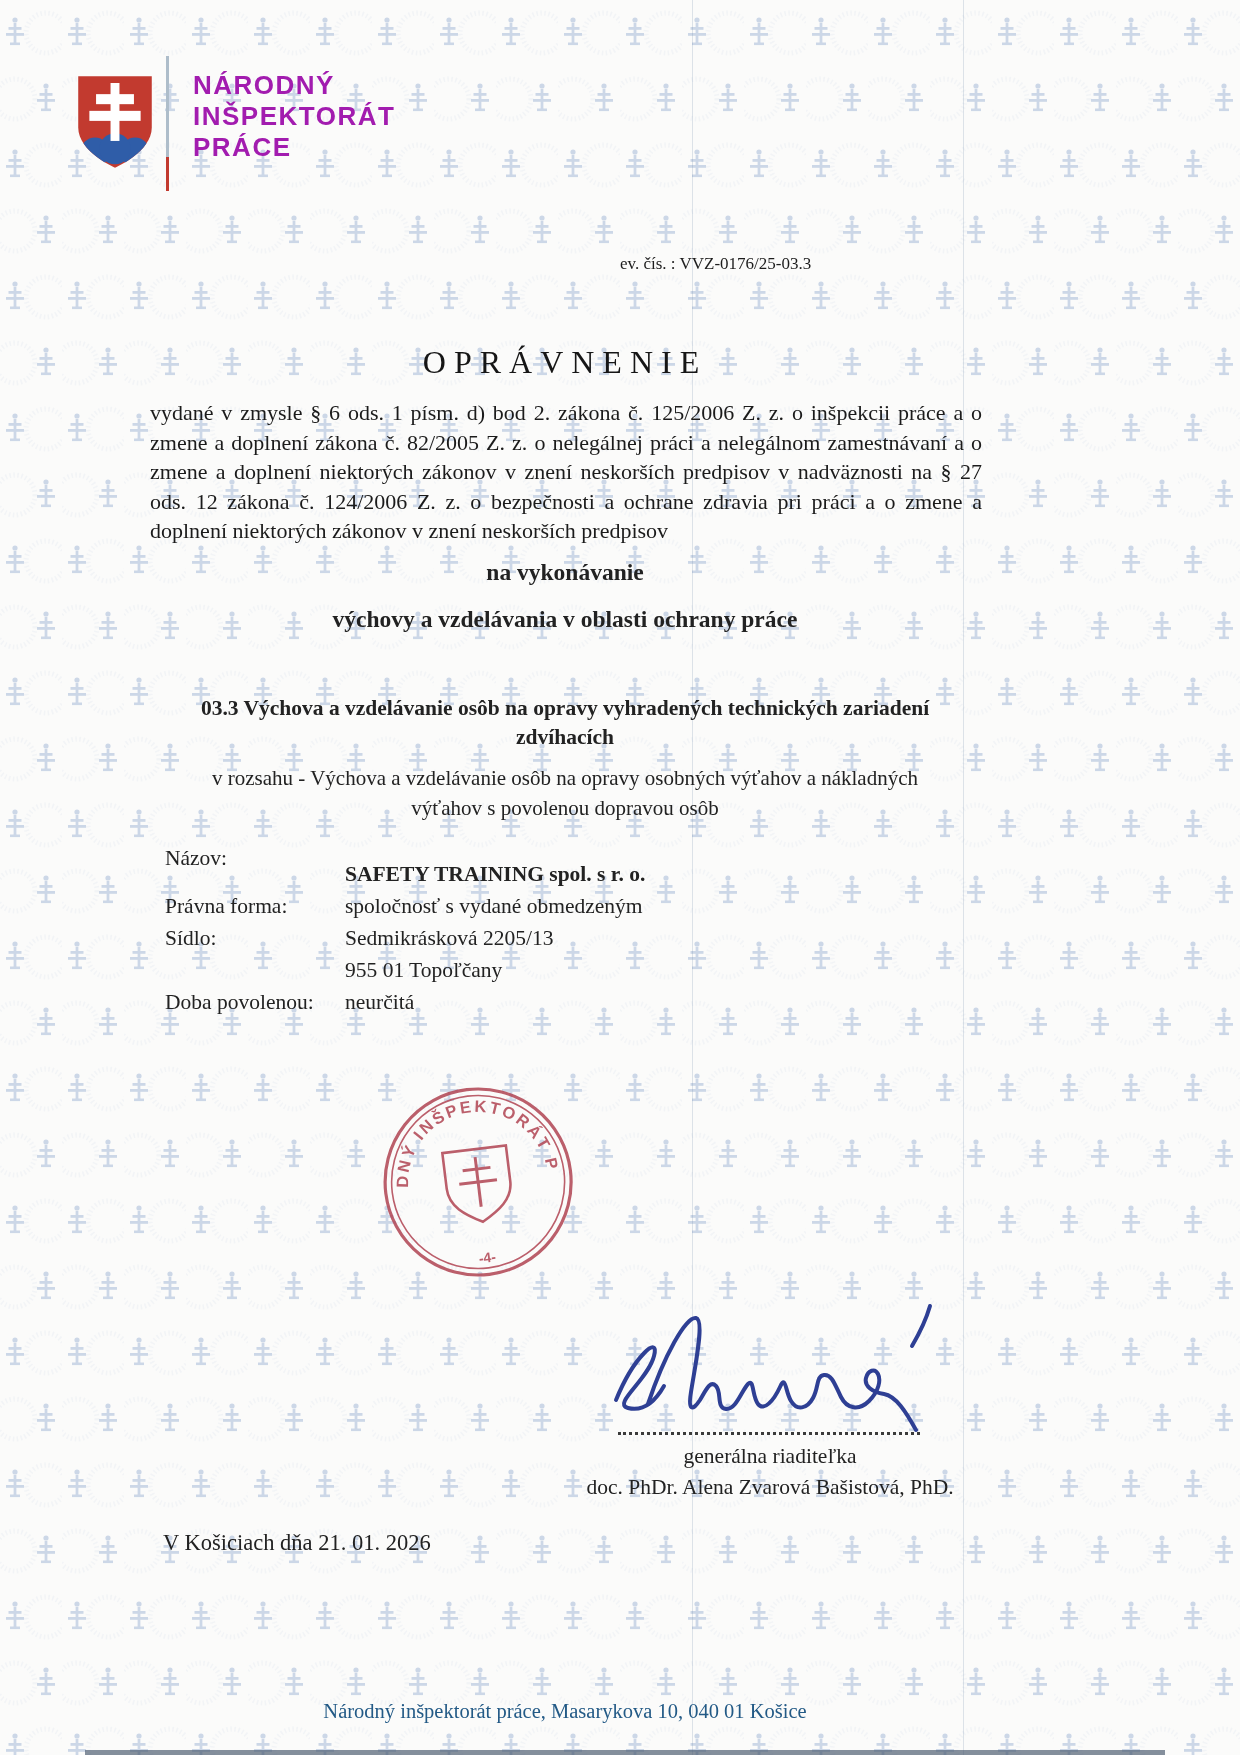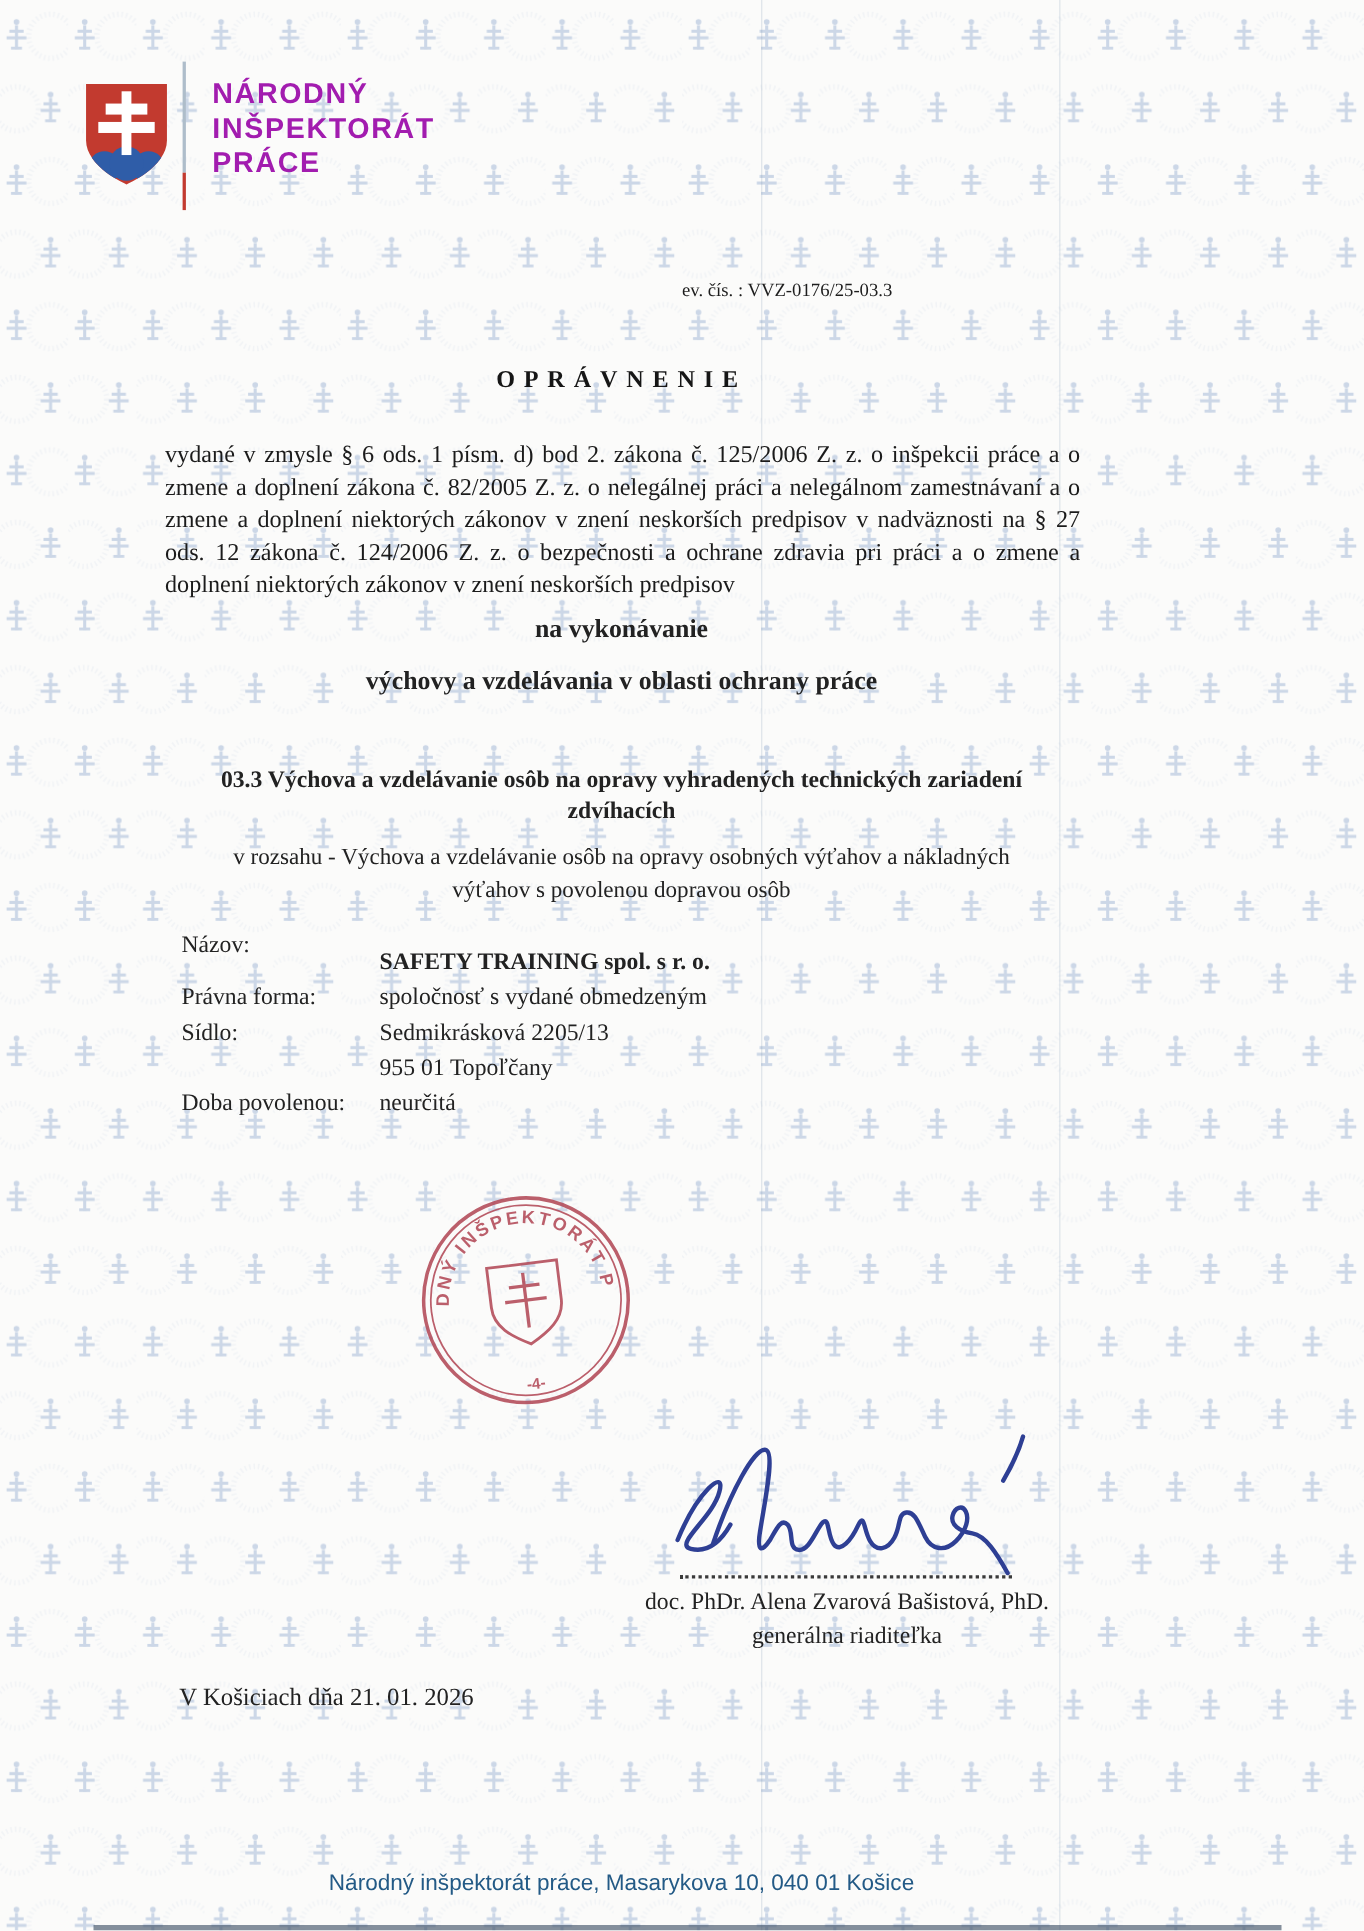--- a/index.html
+++ b/index.html
@@ -26,21 +26,21 @@
     position:absolute;left:193px;top:70px;
     font-family:"Liberation Sans", sans-serif;
     font-weight:bold;font-size:26px;line-height:31px;
     letter-spacing:1.5px;color:#a21caf;
   }
   
   .ev-line{position:absolute;left:620px;top:254px;font-size:17px;color:#1d1d1d;}
 
   
   .ccol{position:absolute;left:0;width:1130px;text-align:center;}
-  .title{top:332px;font-size:22px;font-weight:bold;letter-spacing:8px;color:#161616;}
+  .title{top:344px;font-size:32px;font-weight:normal;letter-spacing:8px;color:#161616;}
   .intro{
     position:absolute;left:150px;top:398px;width:832px;
     font-size:22px;line-height:29.5px;text-align:justify;color:#1b1b1b;
   }
   .h-purpose{top:559px;font-size:23.5px;font-weight:bold;}
   .h-field{top:606px;font-size:23.5px;font-weight:bold;}
   .h-scope-label{top:655px;font-size:20.5px;}
   .h-scope-code{position:absolute;left:165px;top:694px;width:800px;text-align:center;font-size:21.5px;font-weight:bold;line-height:29px;}
   .h-scope-detail{position:absolute;left:175px;top:763px;width:780px;text-align:center;font-size:21px;line-height:30px;}
 
@@ -56,21 +56,21 @@
 
   
   .sig-svg{position:absolute;left:598px;top:1288px;width:362px;height:168px;}
   .sig-dots{position:absolute;left:618px;top:1406px;width:302px;height:26px;border-bottom:3px dotted #3a3a3a;}
   .sig-name-block{position:absolute;left:560px;top:1441px;width:420px;text-align:center;font-size:21.5px;line-height:31px;}
 
   .date-line{position:absolute;left:163px;top:1530px;font-size:22.5px;}
 
   .footer-line{
     position:absolute;left:0;top:1700px;width:1130px;text-align:center;
-    font-family:Liberation Sans, sans-serif;
+    font-family:Liberation Serif, serif;
     font-size:20.5px;color:#235a86;
   }
   .bottom-edge{position:absolute;left:85px;right:75px;bottom:0;height:5px;background:#43546a;opacity:0.65;}
 </style>
 </head>
 <body>
 
 <div class="page">
 
   <svg class="wm-layer" width="1240" height="1755">
@@ -182,22 +182,22 @@
                  C 108,102 112,92 118,98 C 124,104 118,120 128,121 C 138,122 144,102 150,96
                  C 156,90 154,108 160,116 C 166,124 176,112 182,99 C 188,86 187,103 193,113
                  C 199,123 209,121 215,110 C 221,99 218,88 226,87 C 234,86 237,97 243,109
                  C 249,121 261,123 271,113 C 281,103 283,92 280,86 C 277,80 270,82 268,90
                  C 266,98 274,104 286,106 C 298,108 308,124 318,142"></path>
         <path d="M 332,18 C 328,32 321,46 314,58"></path>
       </g>
     </svg>
     <div class="sig-dots"></div>
     <div class="sig-name-block">
+      <div>generálna riaditeľka</div>
       <div>doc. PhDr. Alena Zvarová Bašistová, PhD.</div>
-      <div>generálna riaditeľka</div>
     </div>
 
     <div class="date-line">V Košiciach dňa 21. 01. 2026</div>
 
     <div class="footer-line">Národný inšpektorát práce, Masarykova 10, 040 01 Košice</div>
     <div class="bottom-edge"></div>
 
   </div>
 </div>
 

